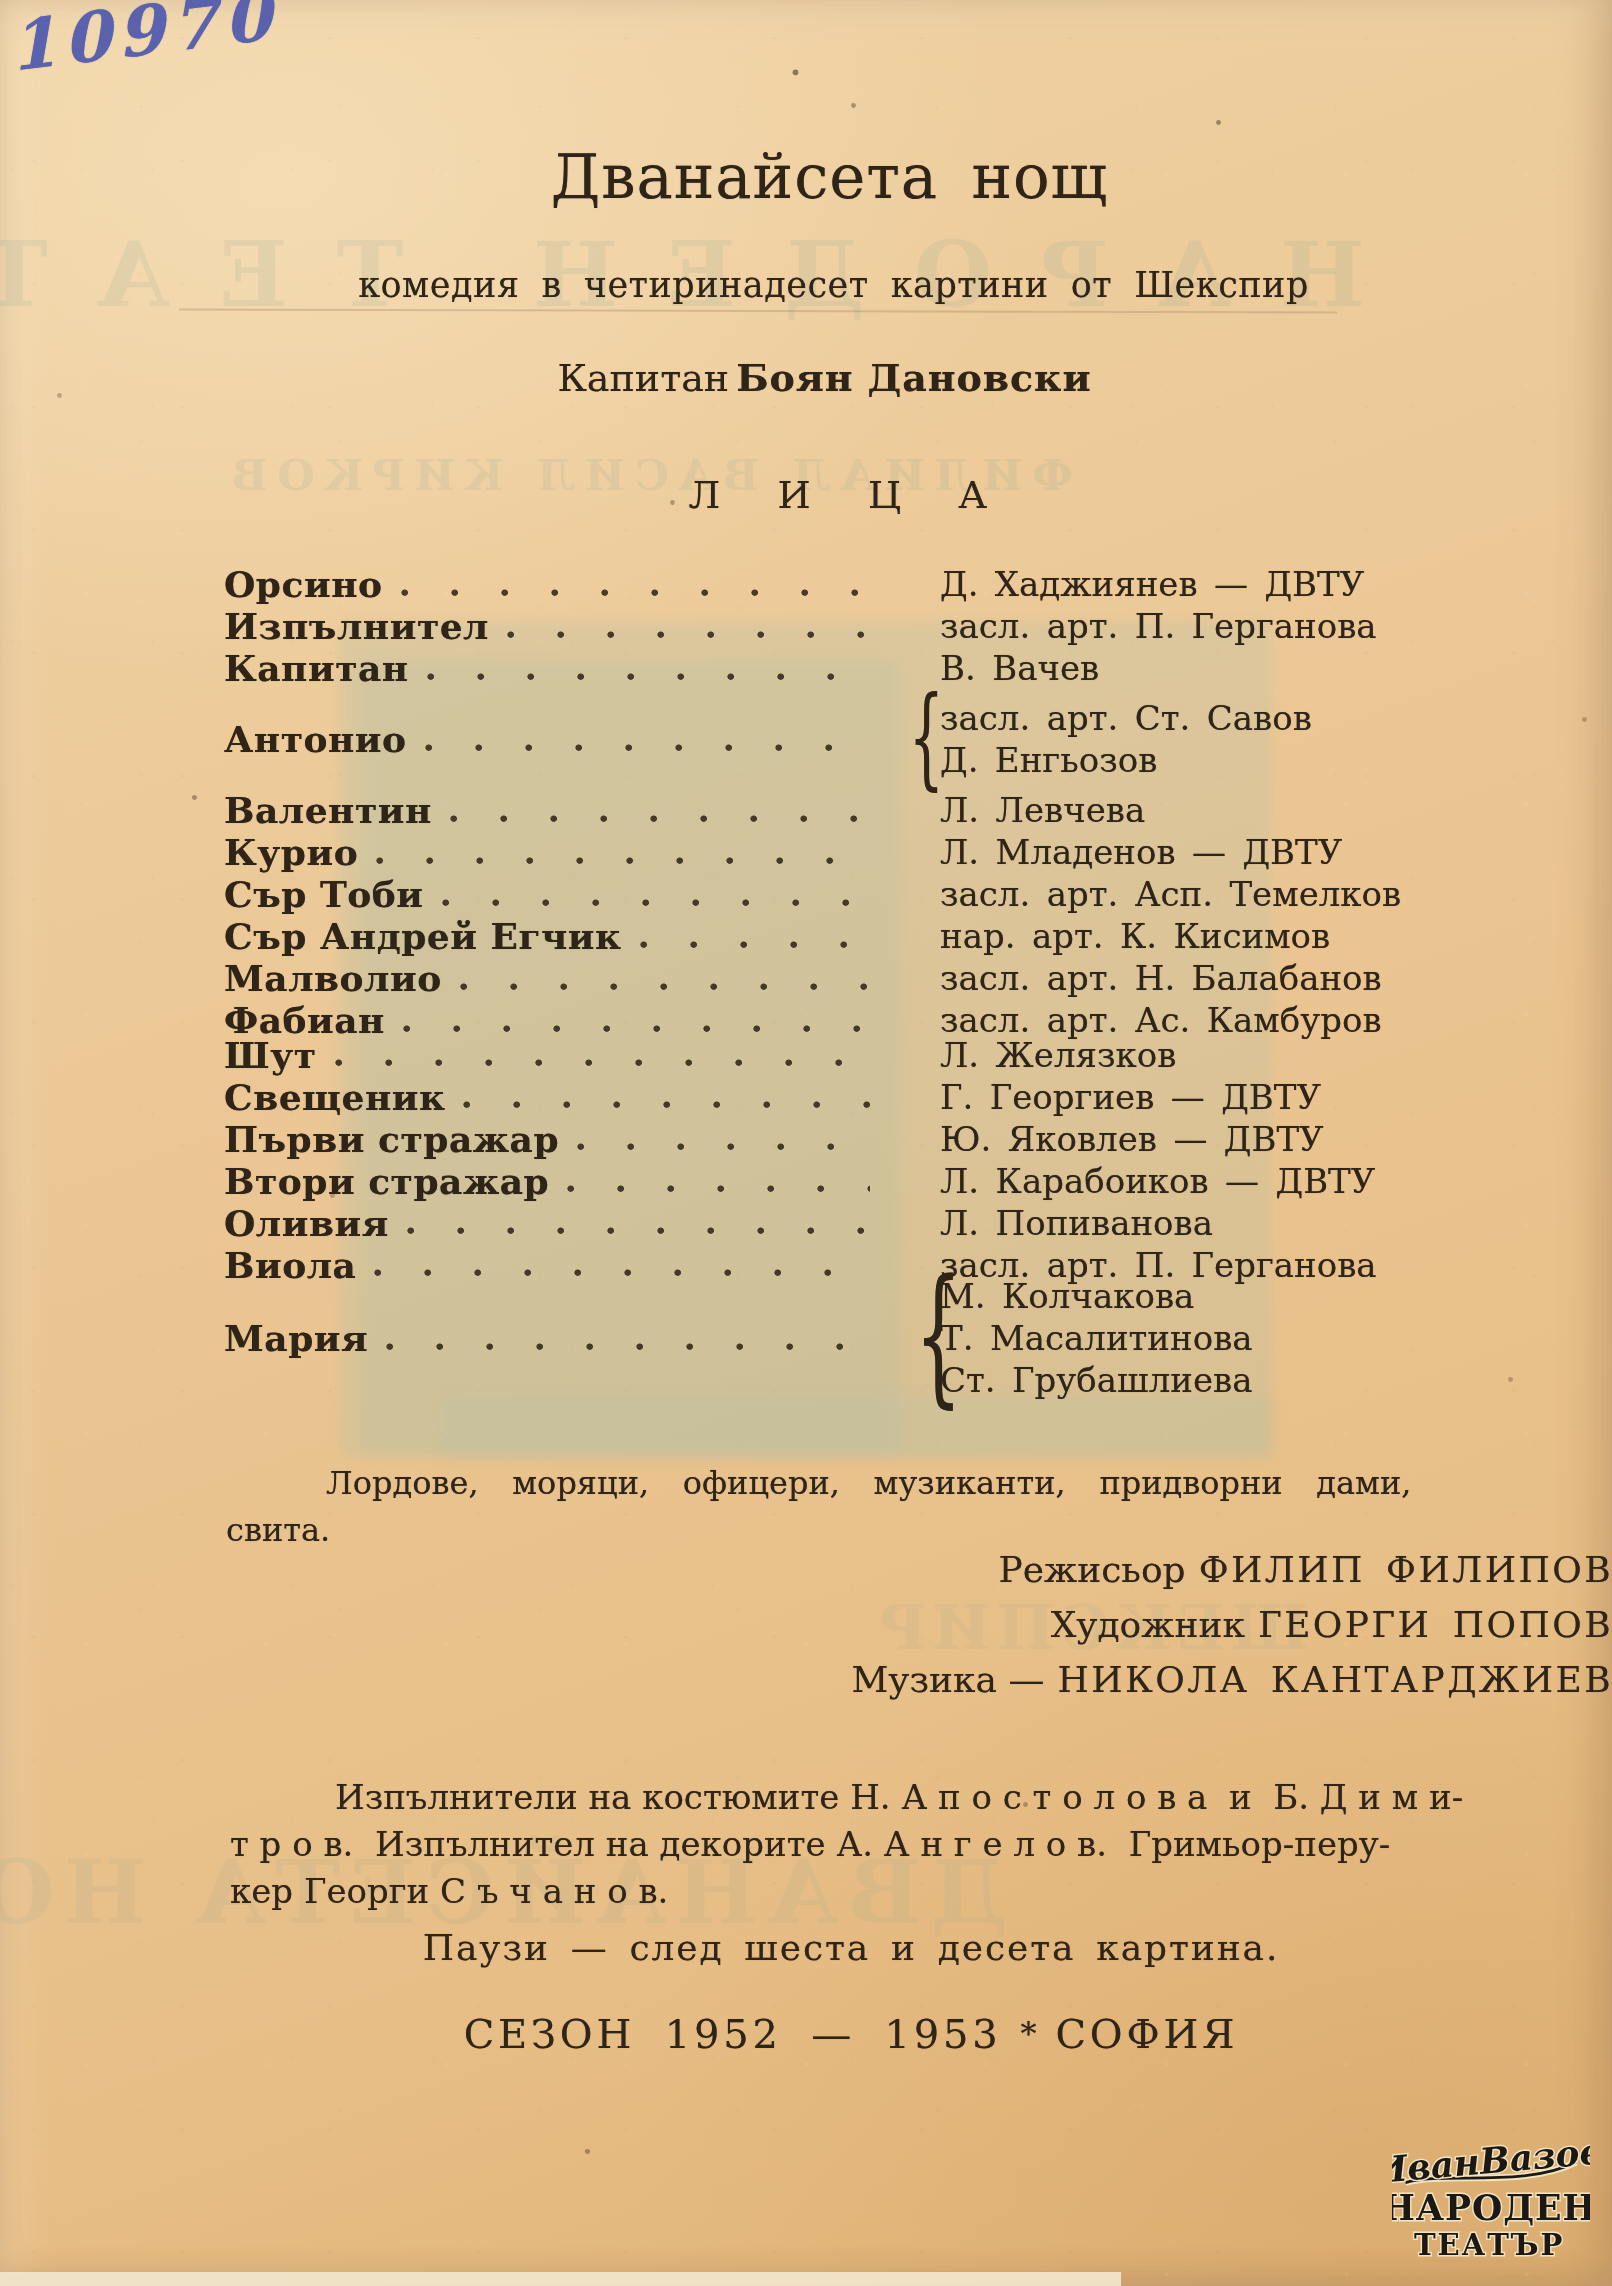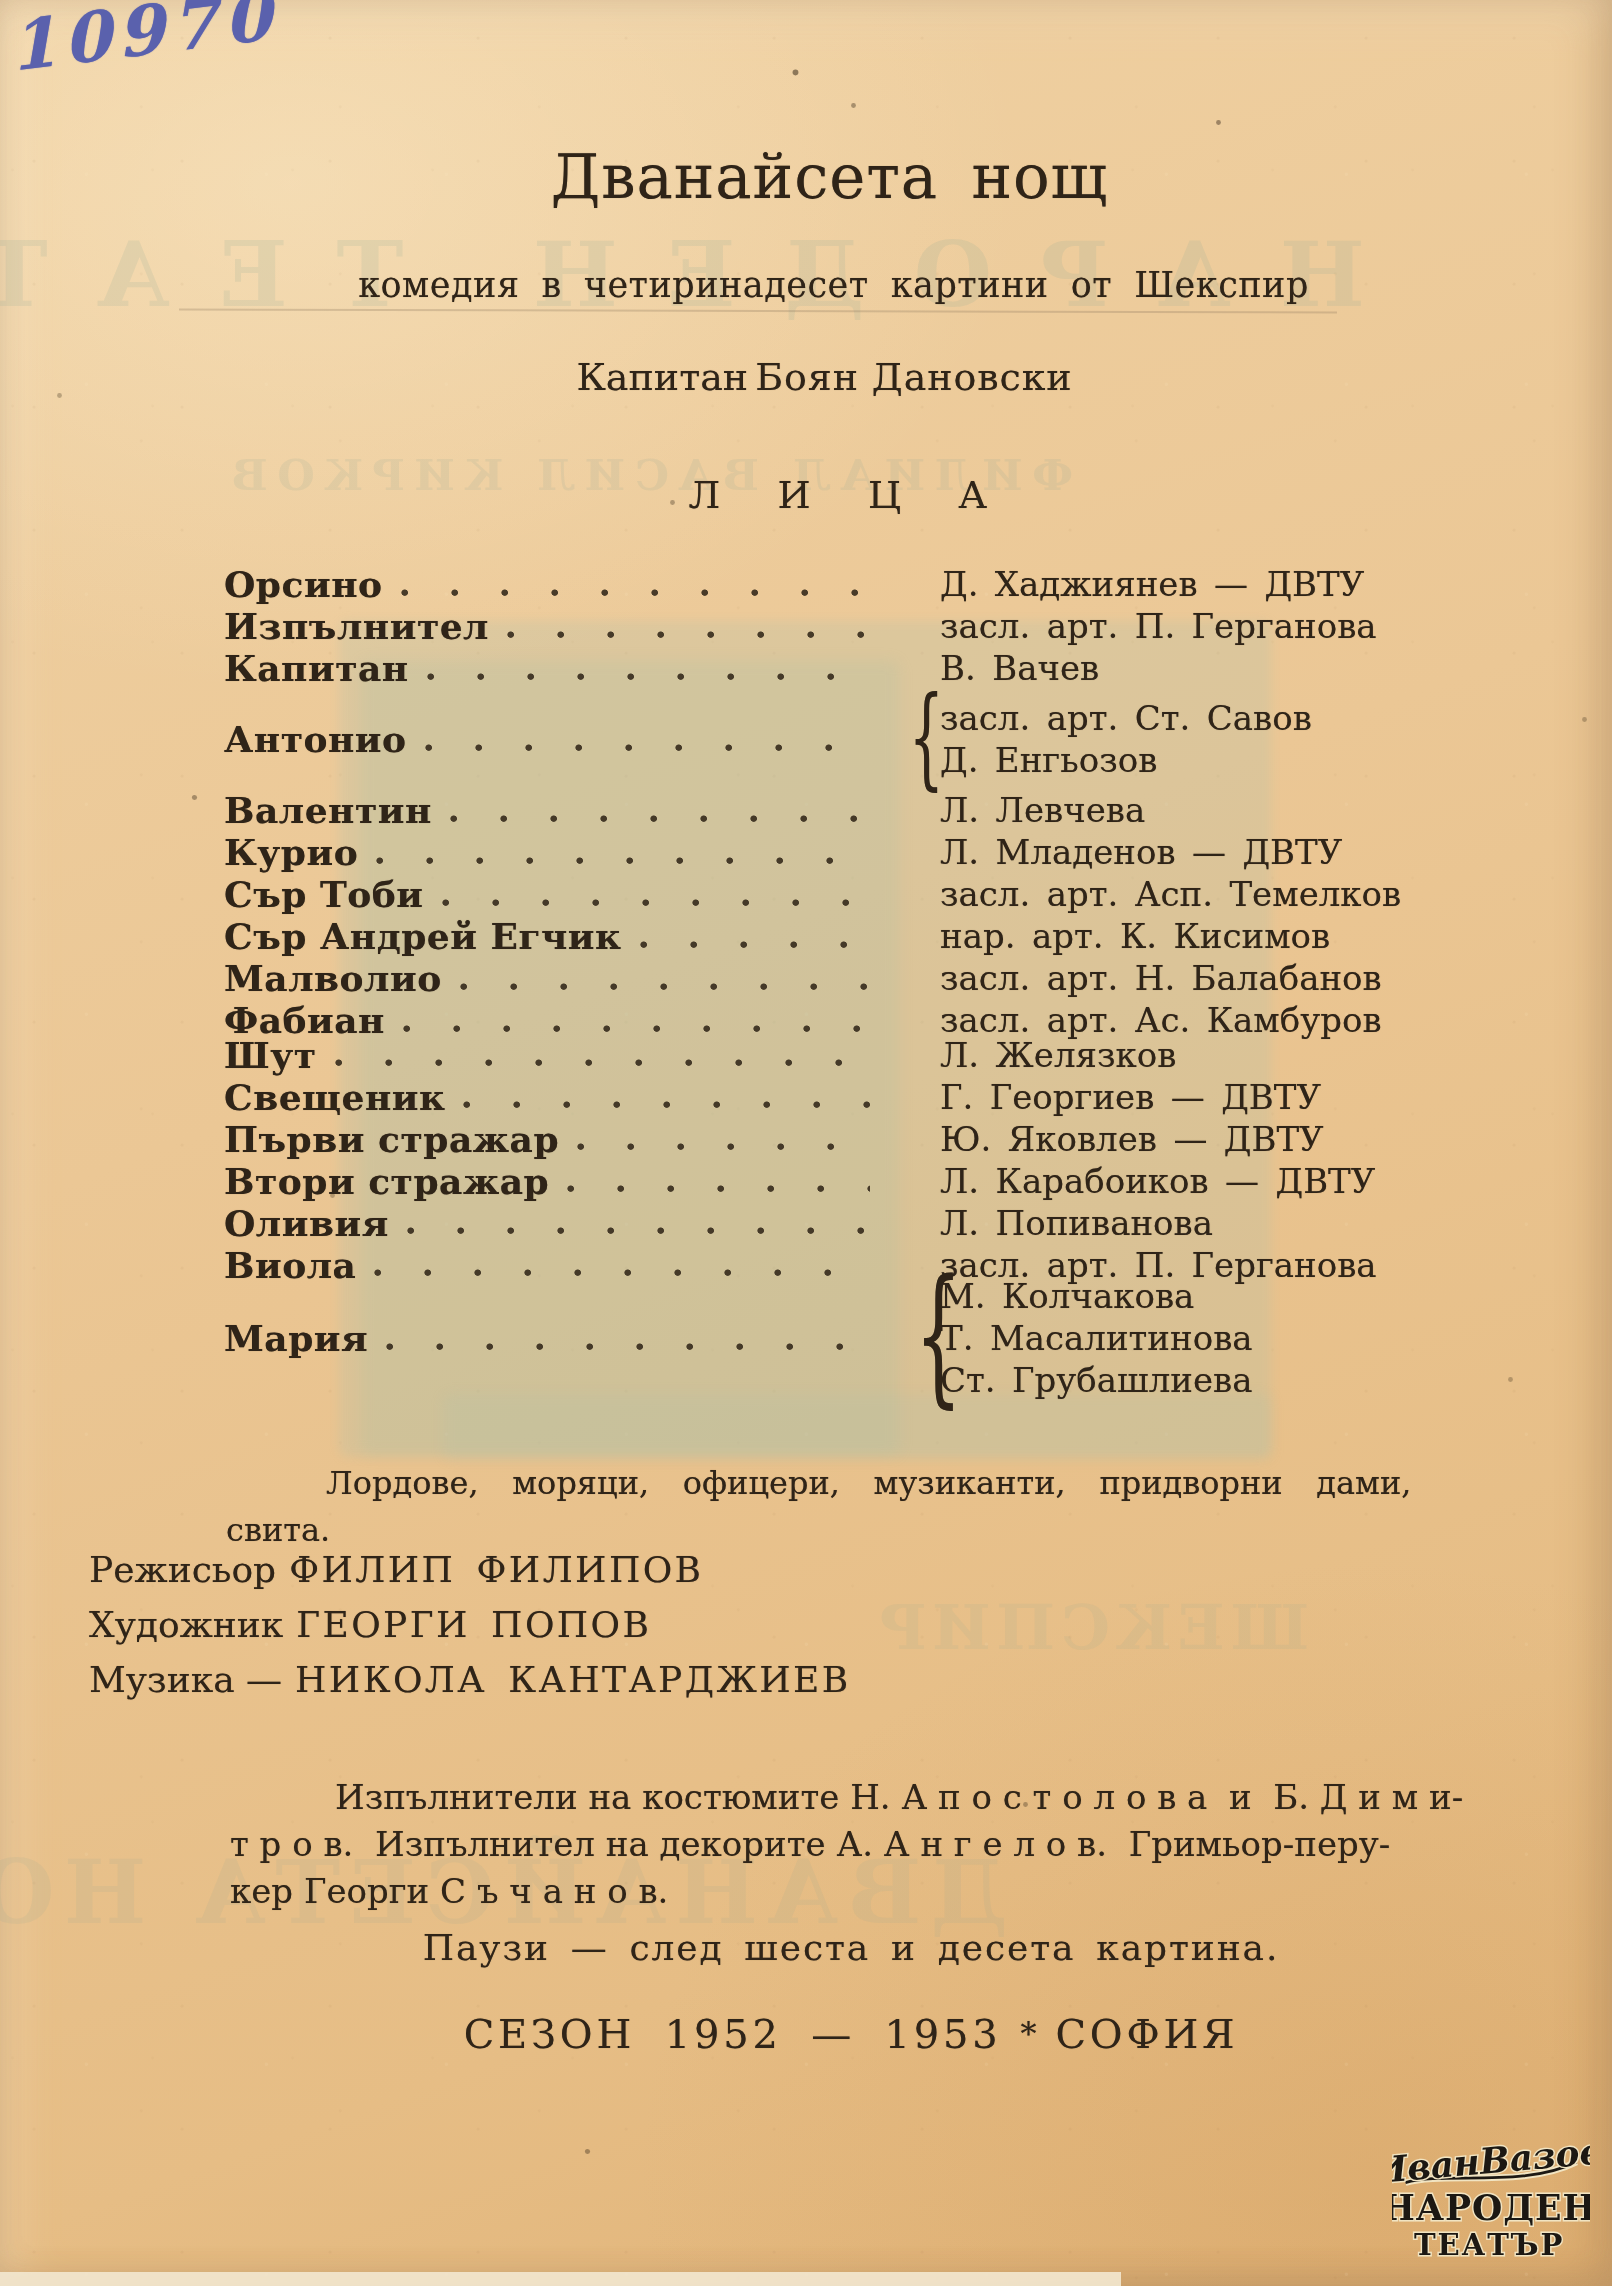--- a/index.html
+++ b/index.html
@@ -48,21 +48,21 @@
   .handwritten{
     position:absolute;left:15px;top:5.6px;
     font-style:italic;font-weight:600;font-size:68px;letter-spacing:6.6px;
     color:#5a61ad;transform:rotate(-7deg) skewX(-6deg);transform-origin:left top;
     text-shadow:0 0 1.1px rgba(90,97,173,.8);}
   .title{position:absolute;left:47px;top:141px;width:1565px;text-align:center;
     font-size:61px;font-weight:400;letter-spacing:0.9px;word-spacing:13px;}
   .subtitle{position:absolute;left:53px;top:265px;width:1561px;text-align:center;
     font-size:35px;word-spacing:10.4px;letter-spacing:0.5px;}
   .translator{position:absolute;left:38px;top:355px;width:1573px;text-align:center;font-size:38px;}
-  .translator .t-name{font-weight:400;margin-left:7px;letter-spacing:0.9px;}
+  .translator .t-name{font-weight:700;margin-left:7px;letter-spacing:0.9px;}
   .cast-heading{position:absolute;left:42px;top:473px;width:1569px;text-align:center;
     font-size:38px;letter-spacing:22.6px;padding-left:22.6px;}
 
   .cast{position:absolute;left:224px;top:563px;width:1185px;}
   .cast-row{display:flex;align-items:center;height:42px;}
   .cast-row.h2{height:100px;}
   .cast-row.h3{height:127px;margin-top:-11.3px;}
   .cast-row.nudge-up{margin-top:-7.5px;}
   .role{flex:0 0 auto;font-size:36px;font-weight:700;letter-spacing:0.5px;white-space:nowrap;}
   .dots{flex:1 1 auto;height:9.4px;margin:19px 70px 0 17px;
@@ -74,21 +74,21 @@
   .perf-stack{flex:1 1 auto;}
   .perf-line{line-height:42px;}
   .brace{position:absolute;left:-49px;font-weight:300;color:#2f2418;transform:scaleX(.5);transform-origin:center;}
   .brace2{font-size:111px;margin-top:-5.6px;}
   .brace3{font-size:149px;margin-top:-3.8px;}
 
   .ensemble{position:absolute;left:226px;top:1460px;width:1186px;font-size:32px;line-height:47px;}
   .ensemble .l1{text-indent:100px;word-spacing:23.5px;white-space:nowrap;}
   .ensemble .l2{word-spacing:7.5px;}
 
-  .credits{position:absolute;left:89px;top:1549px;width:1524px;text-align:left;}
+  .credits{position:absolute;left:89px;top:1549px;width:1524px;text-align:right;}
   .credit-line{height:55px;font-size:36px;}
   .credit-label{margin-right:13px;}
   .credit-name{letter-spacing:2.4px;word-spacing:7.5px;}
 
   .production{position:absolute;left:230px;top:1774px;width:1130px;font-size:34px;line-height:47px;}
   .prod-line{white-space:pre;}
   .prod-line.indent{text-indent:105px;}
 
   .intermission{position:absolute;left:89px;top:1927px;width:1524px;text-align:center;
     font-size:36px;letter-spacing:1.9px;word-spacing:7.5px;}

